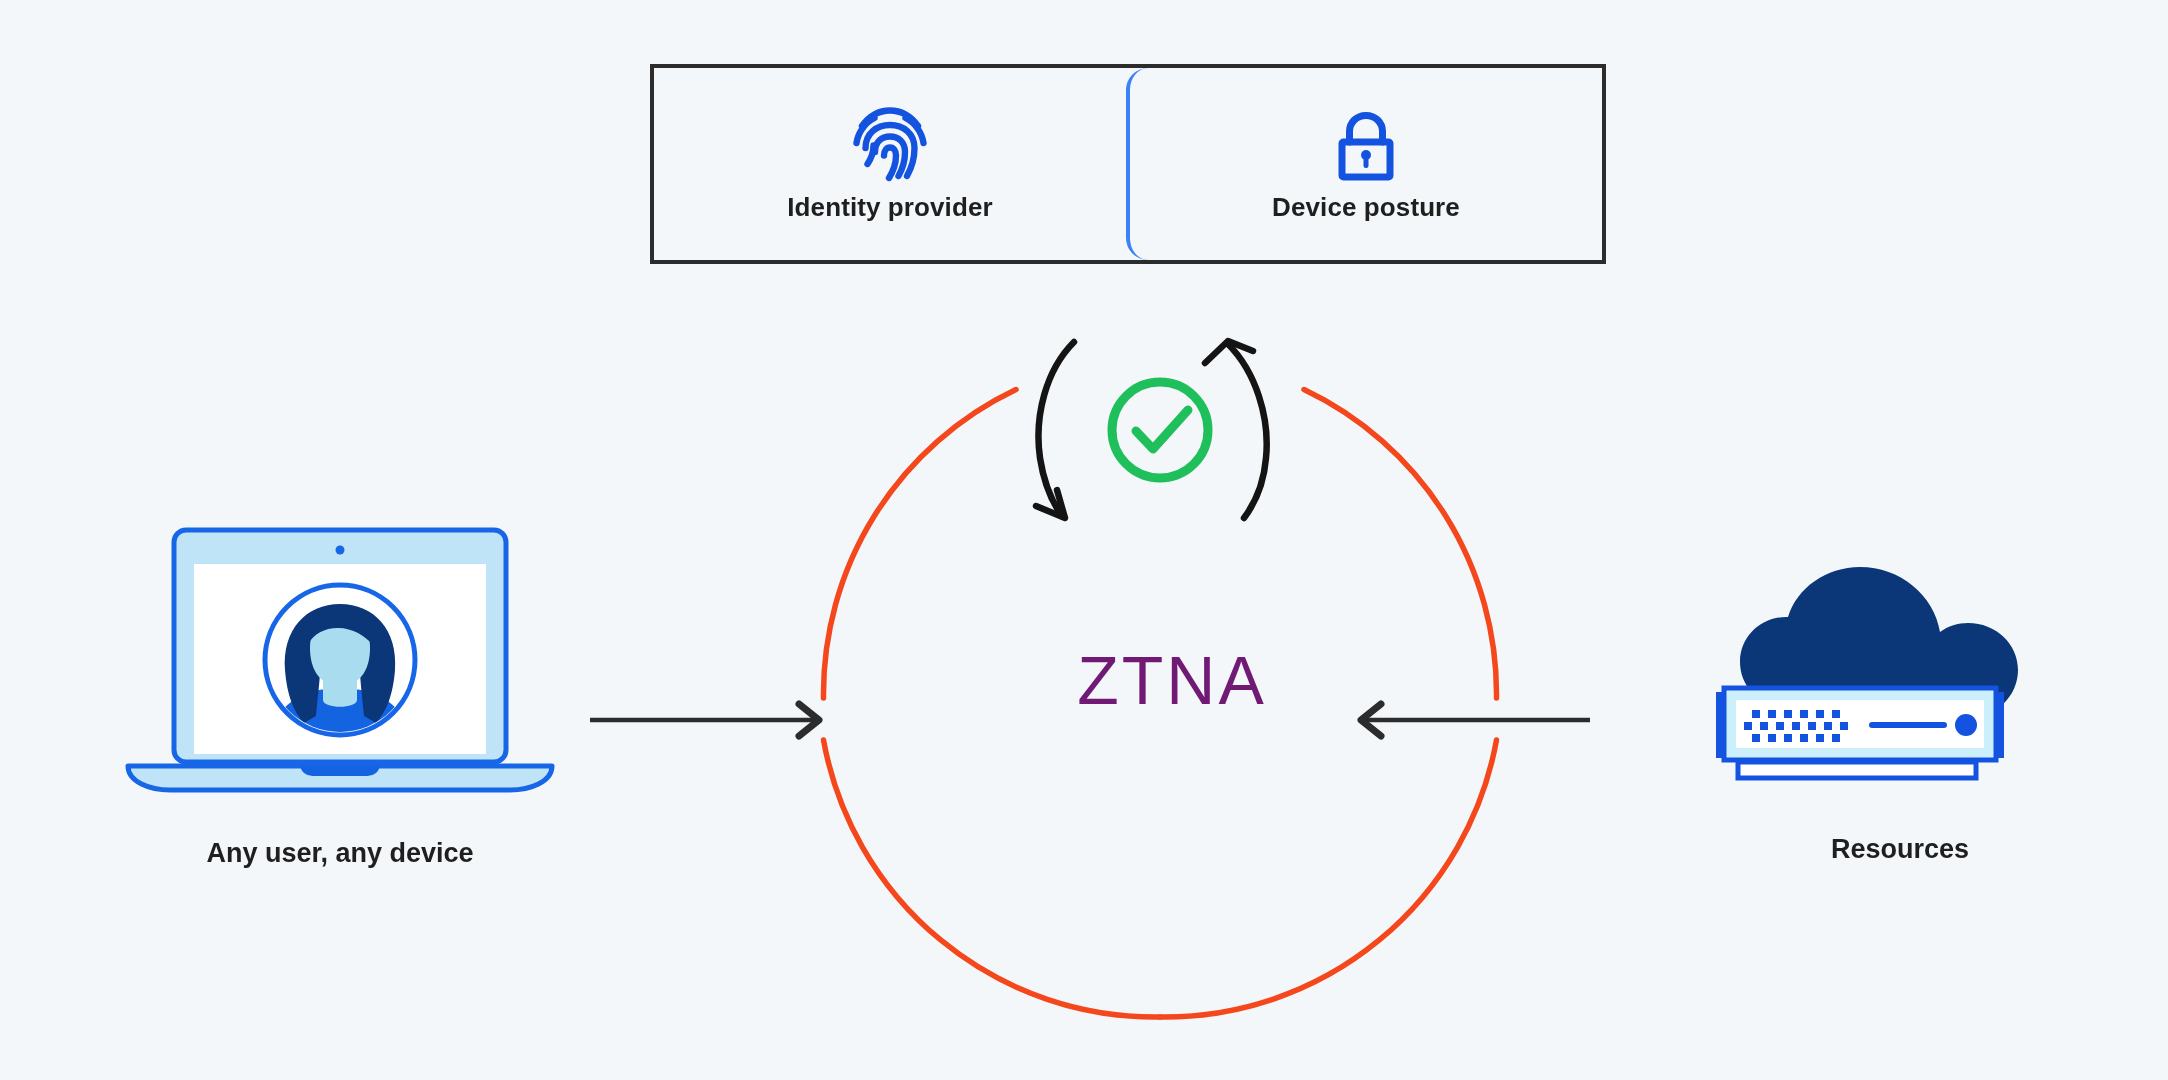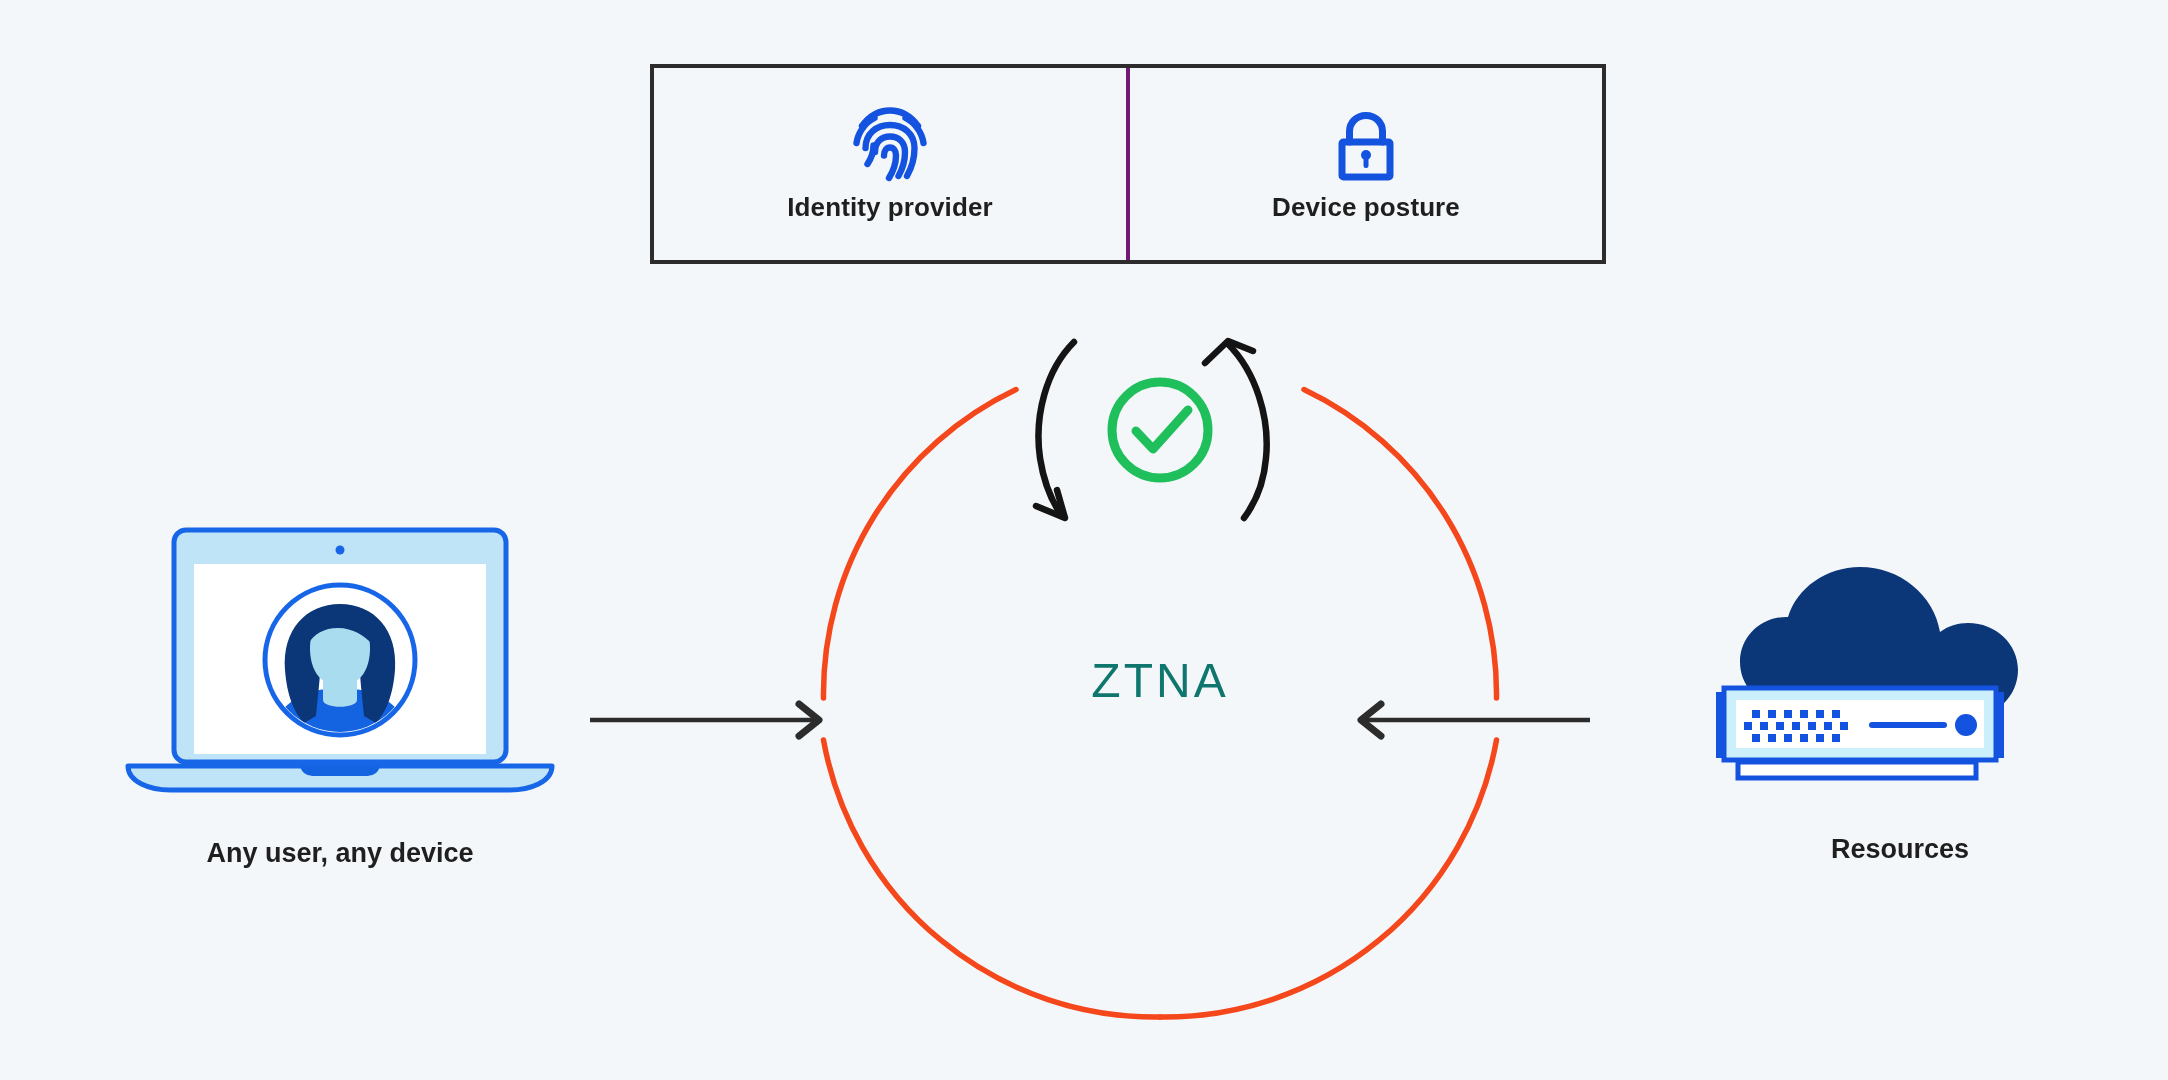--- a/index.html
+++ b/index.html
@@ -31,23 +31,24 @@
     display: flex;
     background: #f4f7f9;
   }
   .policy-cell {
     flex: 1 1 0;
     display: flex;
     flex-direction: column;
     align-items: center;
     justify-content: center;
     box-sizing: border-box;
+    border-radius: 22px;
   }
   .policy-cell + .policy-cell {
-    border-left: 4px solid #701a75;
+    border-left: 4px solid #3b82f6;
   }
   .policy-icon {
     height: 78px;
     display: flex;
     align-items: flex-end;
     justify-content: center;
     margin-bottom: 8px;
   }
   .policy-label {
     font-size: 26px;
@@ -65,31 +66,31 @@
     width: 720px;
     height: 720px;
   }
   .ring-svg {
     position: absolute;
     left: 0;
     top: 0;
   }
   .ztna-label {
     position: absolute;
-    left: 0;
+    left: 12px;
     top: 0;
     width: 720px;
     height: 720px;
     display: flex;
     align-items: center;
     justify-content: center;
-    font-size: 48px;
+    font-size: 68px;
     font-weight: 400;
     letter-spacing: 3px;
-    color: #0f766e;
+    color: #701a75;
     pointer-events: none;
   }
 
   
   .node {
     position: absolute;
     display: flex;
     flex-direction: column;
     align-items: center;
   }

